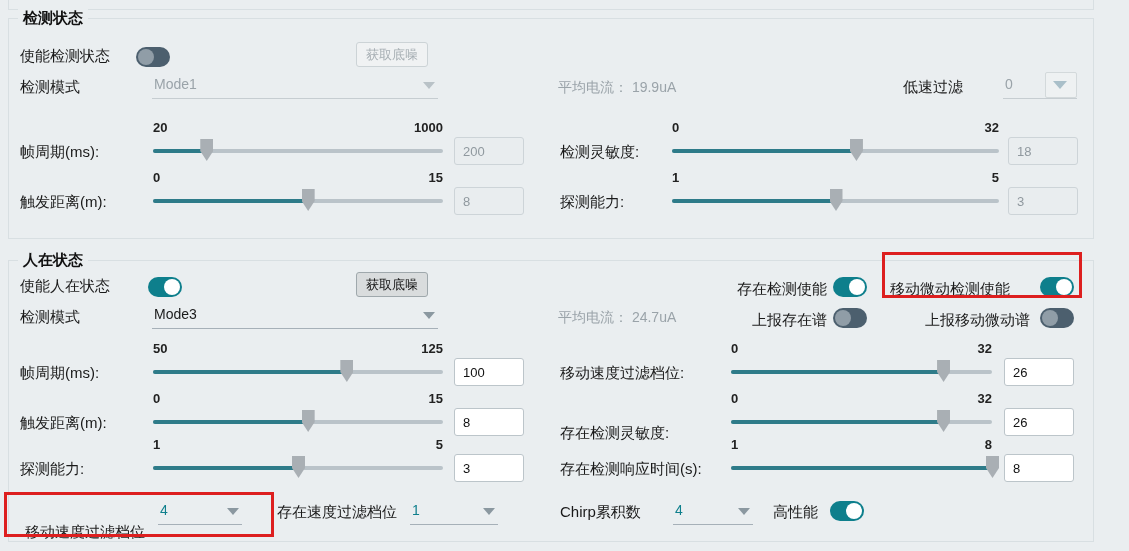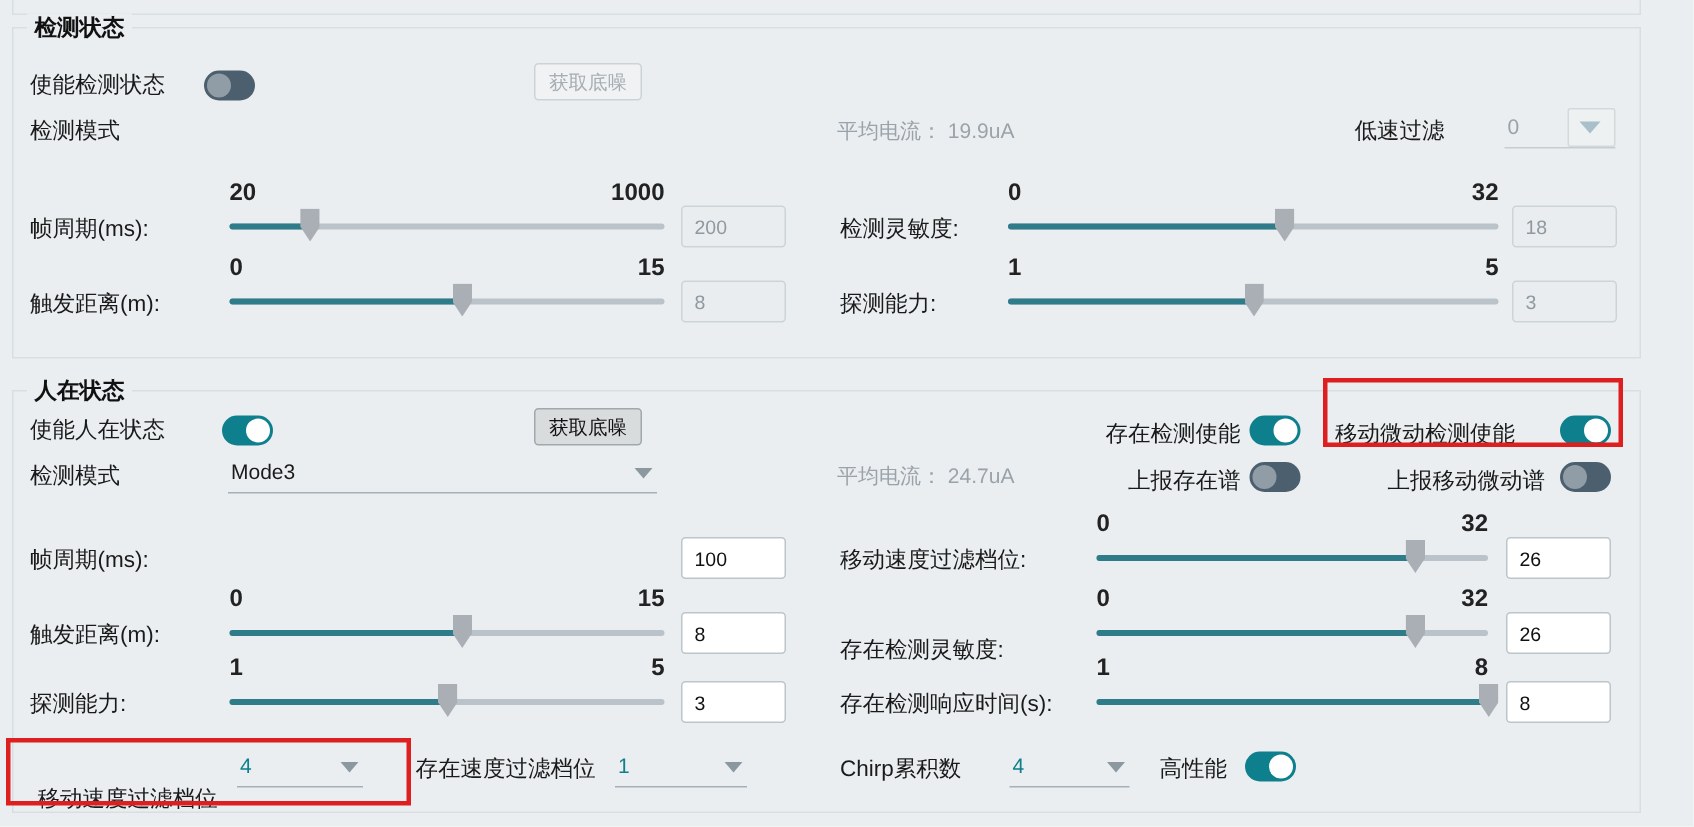--- a/index.html
+++ b/index.html
@@ -23,21 +23,21 @@
   .combo{position:absolute;height:25px;border-bottom:1px solid #a6b0b8;}
   .combo .cval{position:absolute;left:2px;top:3px;font-size:14px;color:#1a1a1a;white-space:nowrap;}
   .combo .chev{position:absolute;right:3px;top:9px;width:0;height:0;border-left:6px solid transparent;border-right:6px solid transparent;border-top:7px solid #8b98a0;}
   .combo.dis{border-bottom-color:#c6cdd1;}
   .combo.dis .cval{color:#9aa3a9;}
   .combo.dis .chev{border-top-color:#b9c2c7;}
   .combo.teal .cval{color:#0e7f8c;}
   .chevbox{position:absolute;right:0;top:-1px;width:30px;height:24px;background:#eef1f2;border:1px solid #d3d9db;border-radius:2px;}
   .chevbox .chev2{position:absolute;left:7px;top:8px;width:0;height:0;border-left:7px solid transparent;border-right:7px solid transparent;border-top:8px solid #a9bfc9;}
   .sunit{position:absolute;height:44px;}
-  .smin,.smax{position:absolute;top:0;font-size:16px;font-weight:600;color:#222;}
+  .smin,.smax{position:absolute;top:0;font-size:13px;font-weight:600;color:#222;}
   .smin{left:0;}
   .smax{right:0;}
   .strack{position:absolute;left:0;right:0;top:29px;height:4px;background:#bac3c9;border-radius:2px;}
   .sfill{position:absolute;left:0;top:0;height:4px;background:#2e7b89;border-radius:2px;}
   .sthumb{position:absolute;top:19px;width:13px;height:22px;background:#a9afb4;clip-path:polygon(0 0,100% 0,100% 55%,50% 100%,0 55%);}
   .vbox{position:absolute;width:70px;height:28px;border:1px solid #bcc5ca;border-radius:3px;background:#ffffff;font-size:13px;color:#111;padding:12px 8px;box-sizing:border-box;font-family:inherit;}
   .vbox.dis{background:#e9edef;color:#90999f;border-color:#cdd4d8;}
   .redbox{position:absolute;border:3px solid #dd1f1f;z-index:3;pointer-events:none;}
 </style>
 </head>
@@ -50,20 +50,24 @@
   <div class="title" style="left:18px;top:9px;">检测状态</div>
   <div class="gb" style="left:8px;top:18px;width:1084px;height:219px;"></div>
 
   <span class="lbl" style="left:20px;top:47px;">使能检测状态</span>
   <div class="toggle off" style="left:136px;top:47px;">
     <div class="knob"></div>
   </div>
   <button class="btn dis" style="left:356px;top:42px;width:72px;height:25px;">获取底噪</button>
 
   <span class="lbl" style="left:20px;top:78px;">检测模式</span>
+  <div class="combo dis" style="left:152px;top:73px;width:286px;">
+    <span class="cval">Mode1</span>
+    <span class="chev"></span>
+  </div>
 
   <span class="txt gray" style="left:558px;top:79px;">平均电流： 19.9uA</span>
 
   <span class="lbl" style="left:903px;top:78px;">低速过滤</span>
   <div class="combo dis" style="left:1003px;top:73px;width:74px;">
     <span class="cval">0</span>
     <span class="chevbox">
         <span class="chev2"></span>
       </span>
   </div>
@@ -144,20 +148,28 @@
   <div class="toggle off" style="left:833px;top:308px;">
     <div class="knob"></div>
   </div>
 
   <span class="lbl ralign" style="left:880px;top:311px;width:150px;">上报移动微动谱</span>
   <div class="toggle off" style="left:1040px;top:308px;">
     <div class="knob"></div>
   </div>
 
   <span class="lbl" style="left:20px;top:364px;">帧周期(ms):</span>
+  <div class="sunit" style="left:153px;top:341px;width:290px;">
+    <span class="smin">50</span>
+    <span class="smax">125</span>
+    <div class="strack">
+        <div class="sfill" style="width: 66.6667%;"></div>
+      </div>
+    <div class="sthumb" style="left: calc(66.6667% - 6px);"></div>
+  </div>
   <input class="vbox" style="left: 454px; top: 358px;" value="100">
 
   <span class="lbl" style="left:20px;top:414px;">触发距离(m):</span>
   <div class="sunit" style="left:153px;top:391px;width:290px;">
     <span class="smin">0</span>
     <span class="smax">15</span>
     <div class="strack">
         <div class="sfill" style="width: 53.3333%;"></div>
       </div>
     <div class="sthumb" style="left: calc(53.3333% - 6px);"></div>

